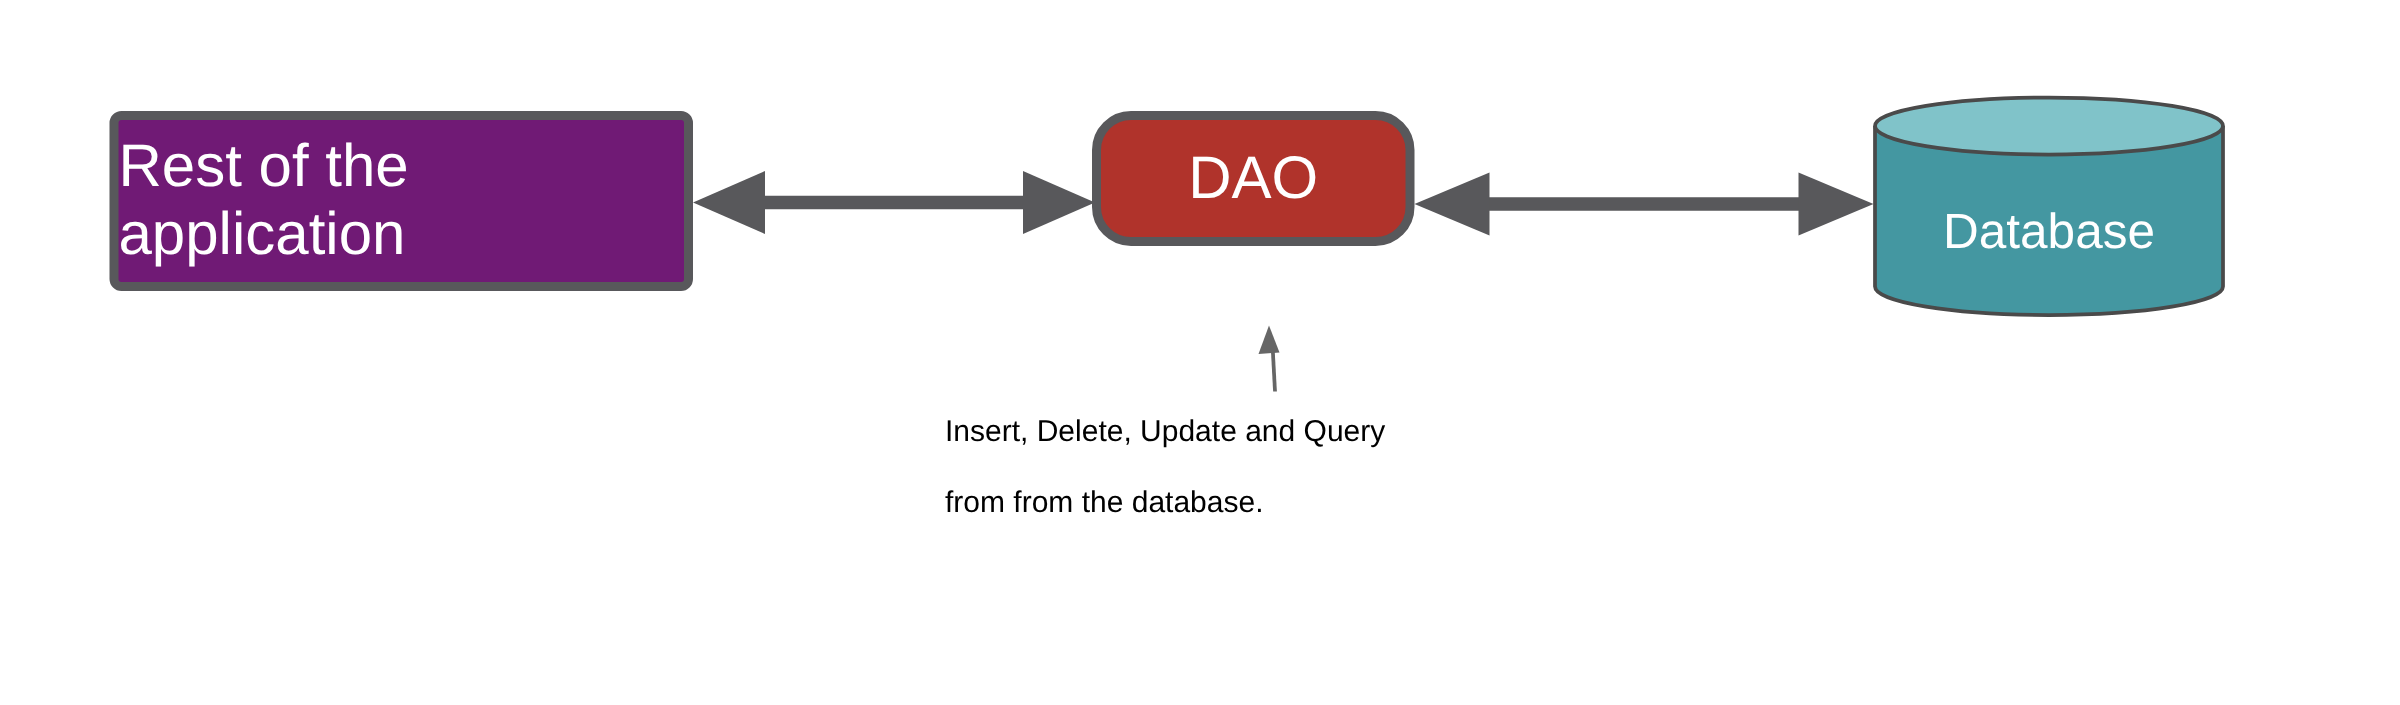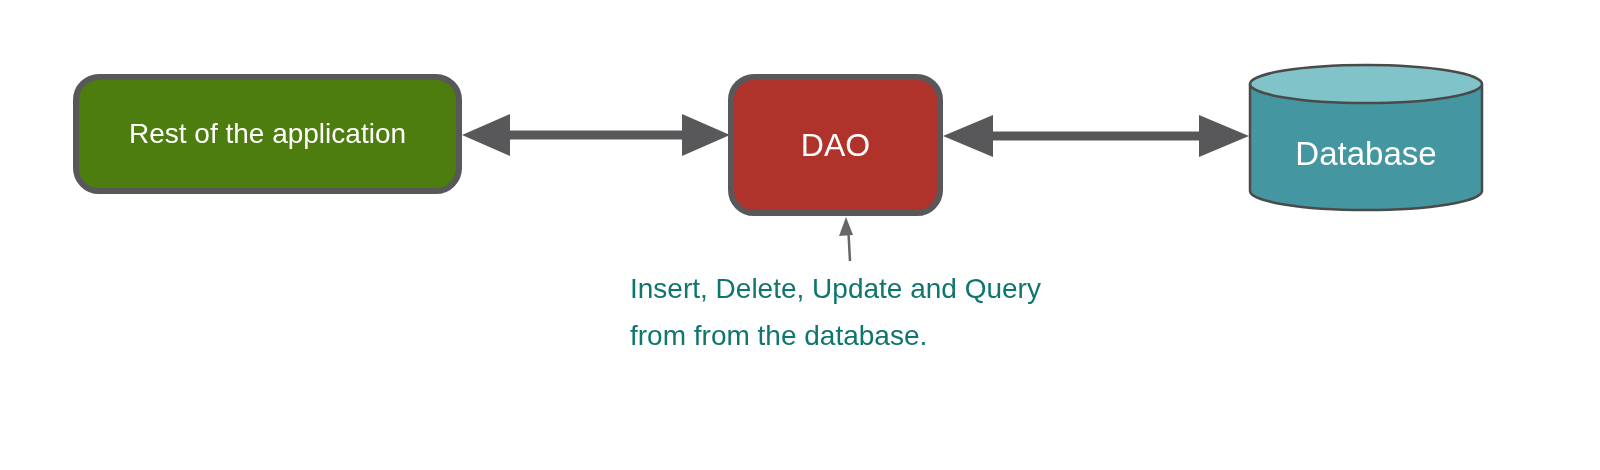--- a/index.html
+++ b/index.html
@@ -21,47 +21,47 @@
     display: flex;
     align-items: center;
     justify-content: center;
     color: #ffffff;
   }
   .node-app {
     left: 73px;
     top: 74px;
     width: 389px;
     height: 120px;
-    background: #4d7c0f;
+    background: #701a75;
     border: 6px solid #58585B;
-    border-radius: 26px;
-    font-size: 28px;
+    border-radius: 8px;
+    font-size: 40px;
   }
   .node-dao {
     left: 728px;
     top: 74px;
     width: 215px;
-    height: 142px;
+    height: 90px;
     background: #B0332B;
     border: 6px solid #58585B;
     border-radius: 26px;
-    font-size: 32px;
+    font-size: 40px;
   }
   .svg-abs { position: absolute; display: block; }
   .arrow-app-dao   { left: 458px;  top: 110px; }
   .arrow-dao-db    { left: 940px;  top: 112px; }
   .db-cylinder     { left: 1248px; top: 63px;  }
   .annotation-arrow{ left: 833px;  top: 214px; }
   .annotation {
     position: absolute;
     left: 630px;
     top: 265px;
-    font-size: 28px;
+    font-size: 20px;
     line-height: 47px;
-    color: #0f766e;
+    color: #000000;
     white-space: nowrap;
   }
   .db-label {
     font-family: "Liberation Sans", sans-serif;
     font-size: 33px;
   }
 </style>
 </head>
 <body>
 

